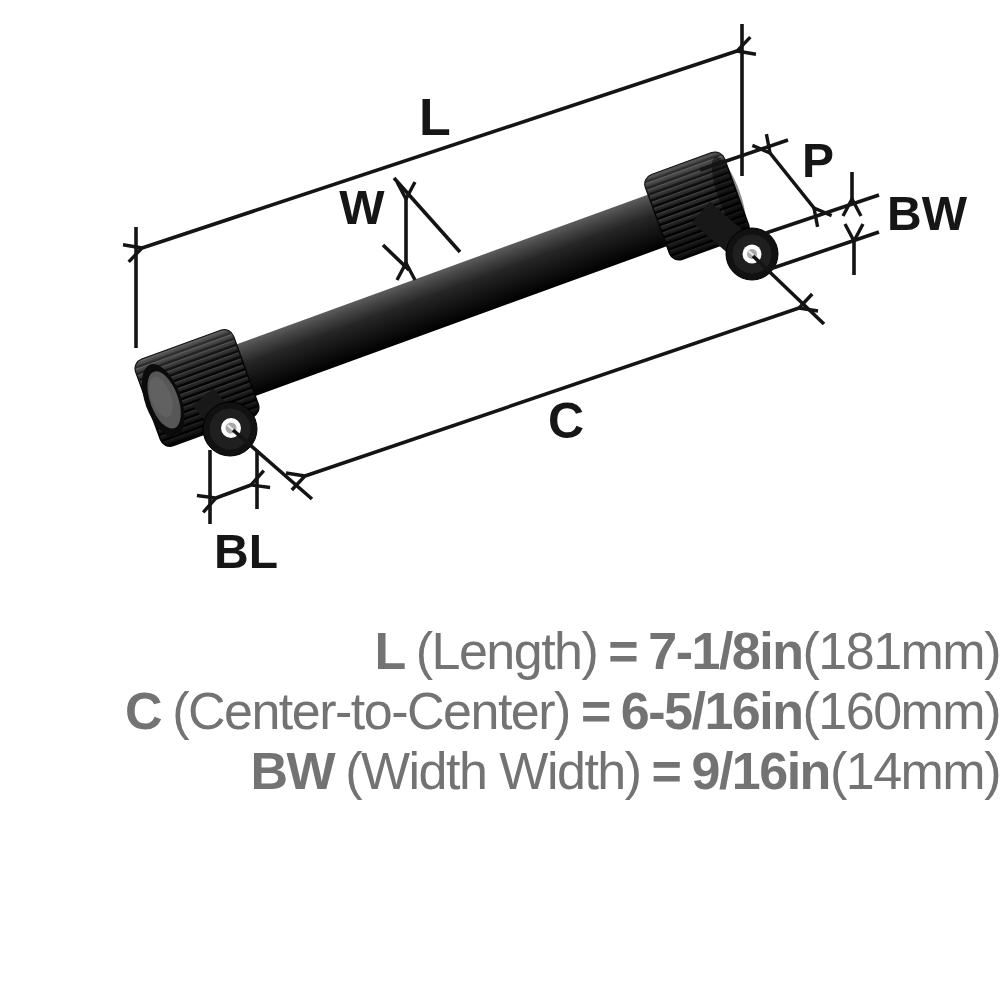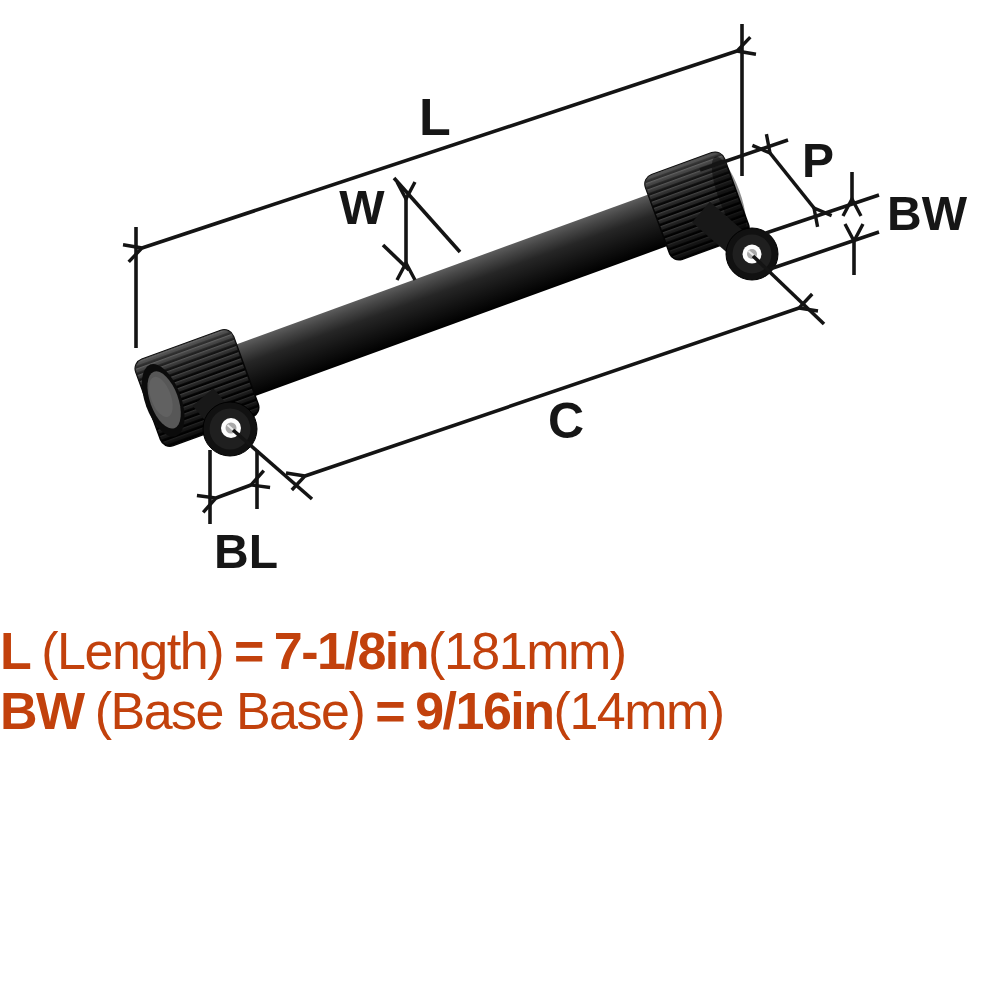--- a/index.html
+++ b/index.html
@@ -6,22 +6,22 @@
   .stage{
     position:relative;width:1000px;height:1000px;background:#ffffff;
     font-family:"Liberation Sans","DejaVu Sans",sans-serif;overflow:hidden;
   }
   .diagram-svg{position:absolute;top:0;left:0;}
   .dim-label{
     font-family:"Liberation Sans","DejaVu Sans",sans-serif;
     font-weight:700;fill:#161616;
   }
   .legend{
-    position:absolute;top:621px;left:0;width:1000px;text-align:left;
-    color:#c2410c;font-size:52px;letter-spacing:-1.5px;line-height:60px;
+    position:absolute;top:621px;left:0;width:1000px;text-align:right;
+    color:#737373;font-size:52px;letter-spacing:-1.5px;line-height:60px;
     white-space:nowrap;
   }
   .legend-row{height:60px;}
   .legend-row span{display:inline-block;}
   .sym{font-weight:700;margin-right:11px;}
   .dimname{font-weight:400;margin-right:11px;}
   .eq{font-weight:700;margin-right:11px;}
   .val{font-weight:700;}
   .metric{font-weight:400;}
 </style>
@@ -123,16 +123,17 @@
     <text x="435" y="117" font-size="52" text-anchor="middle" dominant-baseline="central" class="dim-label">L</text>
     <text x="362" y="207" font-size="48" text-anchor="middle" dominant-baseline="central" class="dim-label">W</text>
     <text x="818" y="160" font-size="48" text-anchor="middle" dominant-baseline="central" class="dim-label">P</text>
     <text x="927" y="213" font-size="48" text-anchor="middle" dominant-baseline="central" class="dim-label">BW</text>
     <text x="566" y="421" font-size="50" text-anchor="middle" dominant-baseline="central" class="dim-label">C</text>
     <text x="246" y="551" font-size="48" text-anchor="middle" dominant-baseline="central" class="dim-label">BL</text>
   </svg>
 
   <div class="legend">
     <div class="legend-row"><span class="sym">L</span><span class="dimname">(Length)</span><span class="eq">=</span><span class="val">7-1/8in</span><span class="metric">(181mm)</span></div>
-    <div class="legend-row"><span class="sym">BW</span><span class="dimname">(Base Base)</span><span class="eq">=</span><span class="val">9/16in</span><span class="metric">(14mm)</span></div>
+    <div class="legend-row"><span class="sym">C</span><span class="dimname">(Center-to-Center)</span><span class="eq">=</span><span class="val">6-5/16in</span><span class="metric">(160mm)</span></div>
+    <div class="legend-row"><span class="sym">BW</span><span class="dimname">(Width Width)</span><span class="eq">=</span><span class="val">9/16in</span><span class="metric">(14mm)</span></div>
   </div>
 
 </div>
 
 </body></html>

